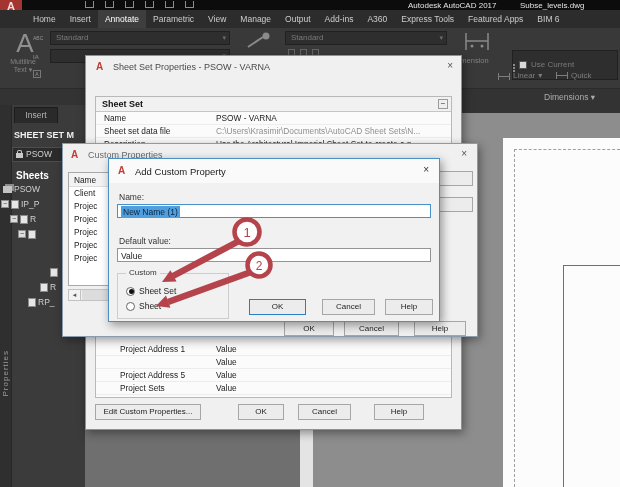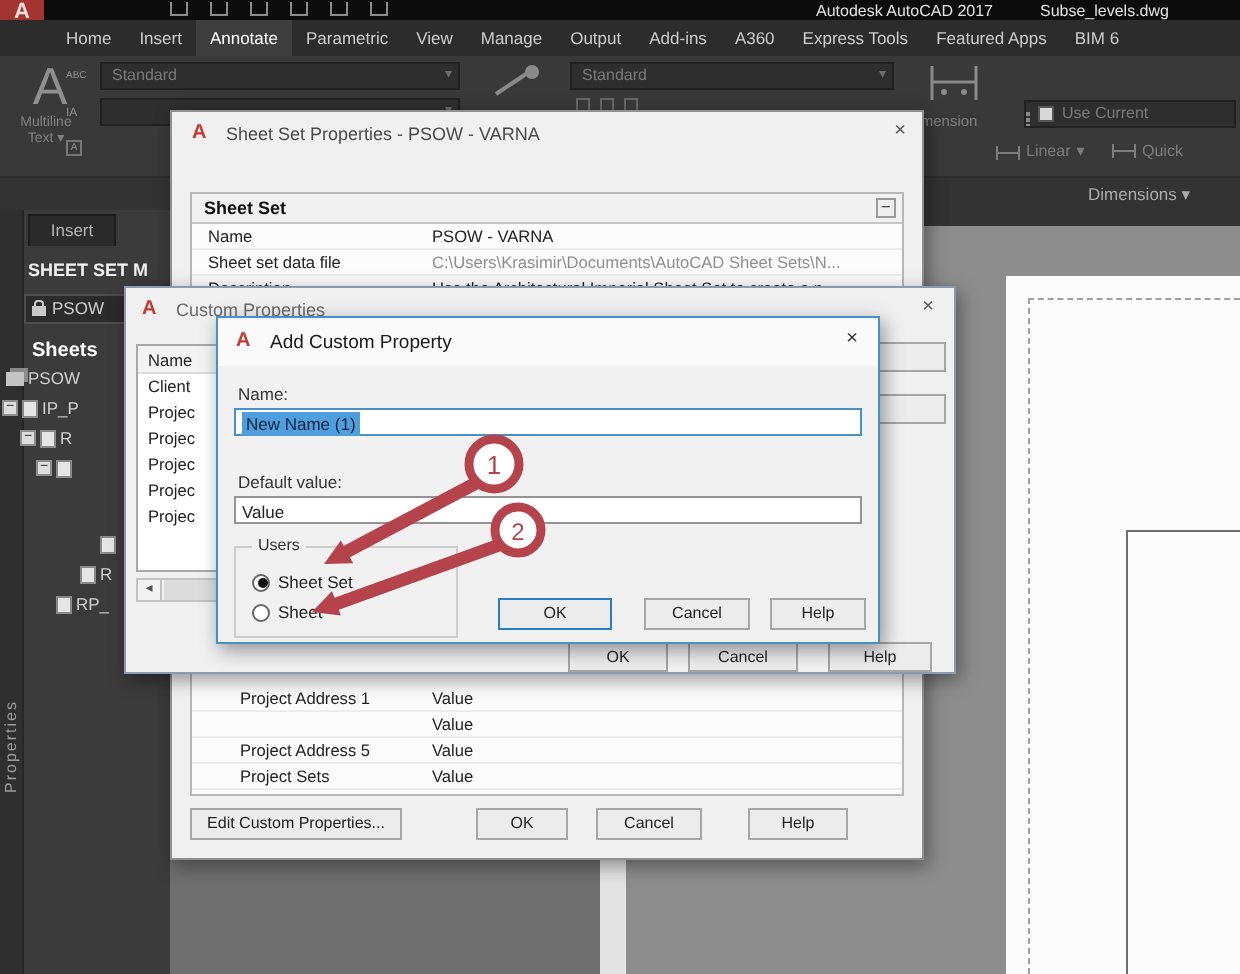--- a/index.html
+++ b/index.html
@@ -184,21 +184,21 @@
       <span style="width:7px;height:7px;border:1px solid #666"></span>
     </div>
     <svg class="abs" style="left:464px;top:3px" width="26" height="21">
       <line x1="2" y1="2" x2="2" y2="19" stroke="#8a8a8a" stroke-width="1.5"></line>
       <line x1="24" y1="2" x2="24" y2="19" stroke="#8a8a8a" stroke-width="1.5"></line>
       <line x1="2" y1="10" x2="24" y2="10" stroke="#8a8a8a" stroke-width="1.5"></line>
       <circle cx="8" cy="15" r="1.5" fill="#8a8a8a"></circle>
         <circle cx="18" cy="15" r="1.5" fill="#8a8a8a"></circle>
     </svg>
     <div class="abs" style="left:446px;top:28px;width:50px;text-align:center;font-size:7.5px;color:#808080">Dimension</div>
-    <div class="abs combo" style="left:512px;top:22px;width:106px;height:14px;display:flex;align-items:center;gap:4px">
+    <div class="abs combo" style="left:512px;top:22px;width:106px;height:30px;display:flex;align-items:center;gap:4px">
       <span class="layersicon" style="margin-left:-14px"></span>
       <span style="width:8px;height:8px;background:#d9d9d9;border:1px solid #555"></span>
       <span>Use Current</span>
     </div>
     <div class="abs" style="left:498px;top:43px;display:flex;align-items:flex-end;gap:3px;font-size:8px;color:#7d7d7d">
       <span class="dimglyph">
           <i></i>
         </span>
       <span>Linear</span>
       <span>▾</span>
@@ -343,21 +343,21 @@
       <span class="abs dlgtitle" style="left:26px;top:7px">Add Custom Property</span>
       <span class="abs closex" style="right:10px;top:6px;color:#333">×</span>
     </div>
     <span class="flabel" style="left:10px;top:33px">Name:</span>
     <div class="tinput focus" style="top:45px">
       <span class="seltext">New Name (1)</span>
     </div>
     <span class="flabel" style="left:10px;top:77px">Default value:</span>
     <div class="tinput plain" style="top:89px">Value</div>
     <div class="groupbox">
-      <span class="legend">Users</span>
+      <span class="legend">Custom</span>
       <div class="radiorow" style="top:12px">
         <span class="radio sel"></span>
         <span>Sheet Set</span>
       </div>
       <div class="radiorow" style="top:27px">
         <span class="radio"></span>
         <span>Sheet</span>
       </div>
     </div>
     <div class="btn default" style="left:140px;top:140px;width:57px">OK</div>

